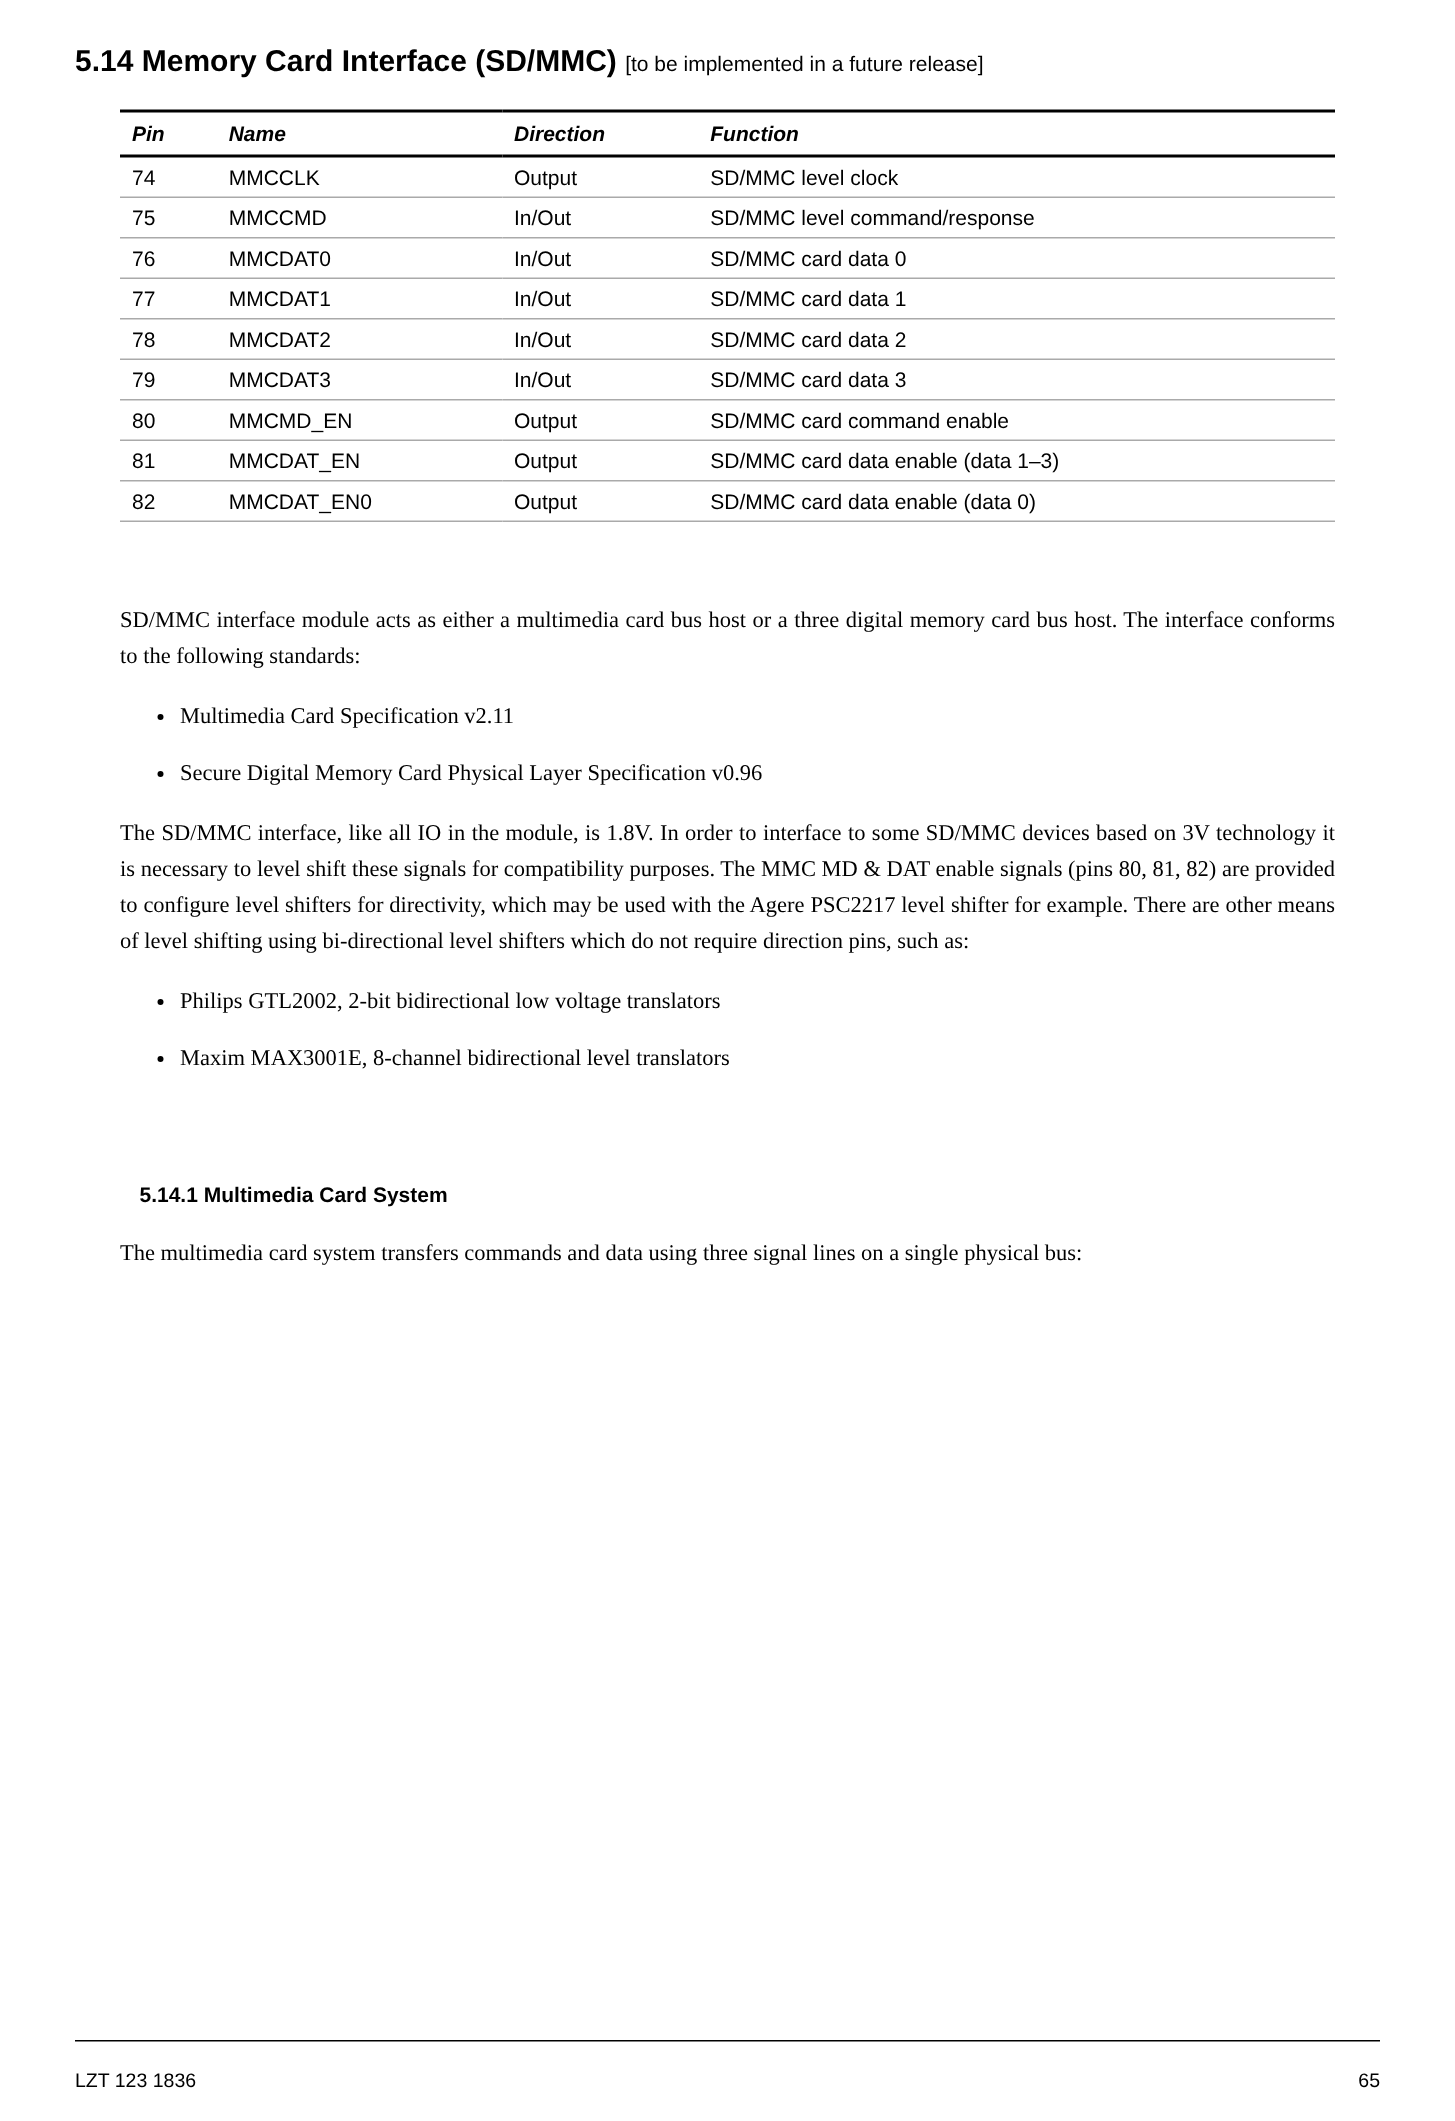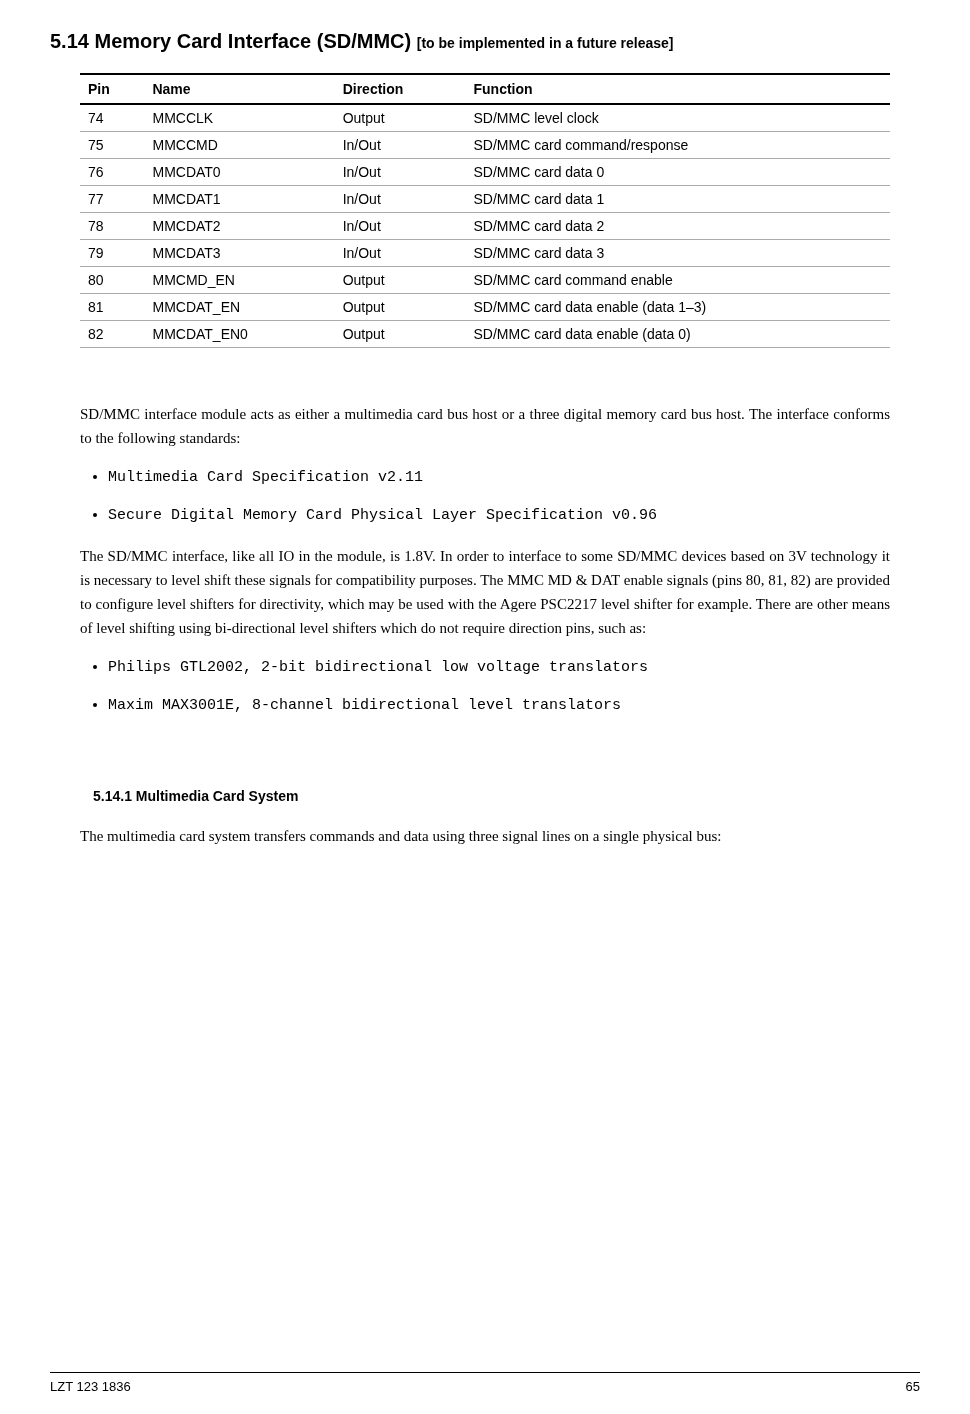--- a/index.html
+++ b/index.html
@@ -20,38 +20,39 @@
 
     .page-title {
       font-size: 20px;
       font-weight: bold;
       margin-bottom: 20px;
       font-family: Arial, Helvetica, sans-serif;
     }
 
     .page-title .subtitle {
       font-size: 14px;
-      font-weight: bold;
+      font-weight: normal;
       font-style: normal;
     }
 
     .table-wrapper {
       margin: 0 30px 30px 30px;
     }
 
     table {
       width: 100%;
       border-collapse: collapse;
       font-family: Arial, Helvetica, sans-serif;
       font-size: 14px;
     }
 
     table thead tr {
       border-top: 2px solid #000;
       border-bottom: 2px solid #000;
+      font-style: italic;
     }
 
     table tbody tr {
       border-bottom: 1px solid #aaa;
     }
 
     table th {
       text-align: left;
       padding: 6px 8px;
       font-weight: bold;
@@ -73,23 +74,22 @@
       line-height: 1.6;
       text-align: justify;
     }
 
     .para.justified {
       text-align: justify;
     }
 
     .bullet-list {
       list-style: disc;
-      margin-left: 28px;
+      margin-left: 40px;
       margin-bottom: 16px;
-      font-family: Liberation Mono, monospace;
     }
 
     .bullet-list li {
       margin-bottom: 14px;
       line-height: 1.6;
     }
 
     .subsection-title {
       font-size: 14px;
       font-weight: bold;
@@ -100,21 +100,21 @@
     .footer {
       position: fixed;
       bottom: 20px;
       left: 50px;
       right: 50px;
       display: flex;
       justify-content: space-between;
       font-family: Arial, Helvetica, sans-serif;
       font-size: 13px;
       border-top: 1px solid #000;
-      padding-top: 6px;
+      padding-top: 18px;
     }
 
     .spacer {
       height: 24px;
     }
   </style>
 </head>
 <body>
 
 <h1 class="page-title">
@@ -136,21 +136,21 @@
     <tr>
           <td>74</td>
           <td>MMCCLK</td>
           <td>Output</td>
           <td>SD/MMC level clock</td>
         </tr>
         <tr>
           <td>75</td>
           <td>MMCCMD</td>
           <td>In/Out</td>
-          <td>SD/MMC card command/response</td>
+          <td>SD/MMC level command/response</td>
         </tr>
         <tr>
           <td>76</td>
           <td>MMCDAT0</td>
           <td>In/Out</td>
           <td>SD/MMC card data 0</td>
         </tr>
         <tr>
           <td>77</td>
           <td>MMCDAT1</td>

